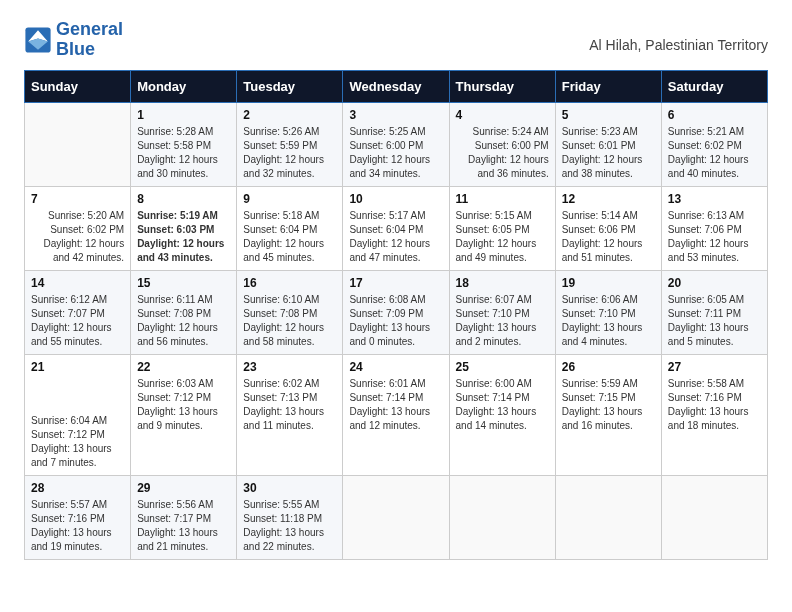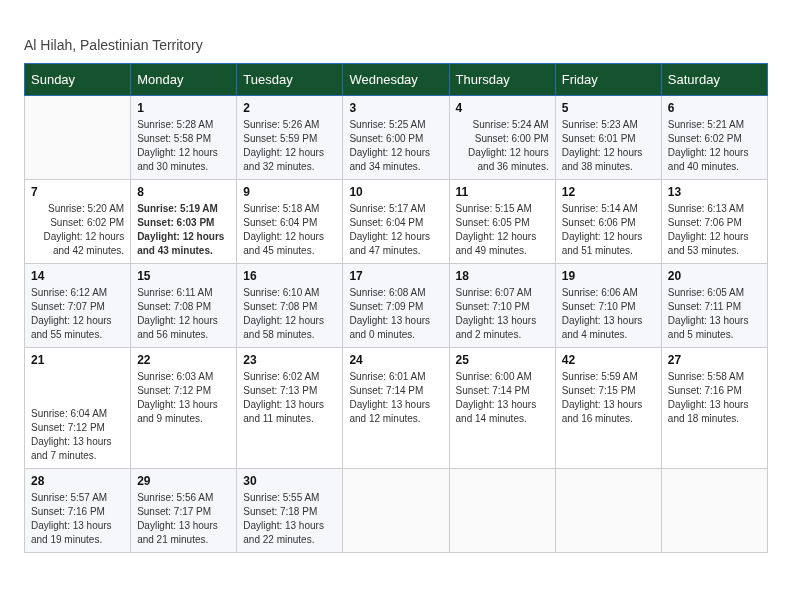--- a/index.html
+++ b/index.html
@@ -46,24 +46,24 @@
       font-size: 14px;
       color: #444;
       margin-top: 17px;
     }
     table {
       width: 100%;
       border-collapse: collapse;
       margin-top: 10px;
     }
     thead th {
-      background-color: #14532d;
+      background-color: #0f172a;
       color: #fff;
       font-size: 13px;
-      font-weight: normal;
+      font-weight: bold;
       padding: 8px 6px;
       text-align: left;
       border: 1px solid #2a6db5;
     }
     tbody td {
       border: 1px solid #ccc;
       vertical-align: top;
       padding: 5px 6px;
       font-size: 10.5px;
       color: #333;
@@ -88,20 +88,31 @@
       color: #333;
     }
     .empty-cell {
       background: #f9f9f9;
     }
   </style>
 </head>
 <body>
 
 <div class="header-top">
+  <div class="logo">
+    <svg class="logo-icon" viewBox="0 0 40 40">
+      <rect x="2" y="2" width="36" height="36" rx="4" fill="#2a6db5"></rect>
+      <polygon points="20,6 34,22 20,18 6,22" fill="white"></polygon>
+      <polygon points="20,18 34,22 20,34 6,22" fill="#7ab3e0"></polygon>
+    </svg>
+    <div class="logo-text">
+      <div><span>General</span></div>
+      <div style="color:#2563aa;">Blue</div>
+    </div>
+  </div>
   <div class="title-block">
     <div class="location-title">Al Hilah, Palestinian Territory</div>
   </div>
 </div>
 
 <table>
   <thead>
     <tr id="header-row">
         <th>Sunday</th>
         <th>Monday</th>
@@ -290,21 +301,21 @@
 and 12 minutes.</div>
         </td>
         <td>
           <div class="day-number">25</div>
           <div class="cell-content" style="white-space: pre-line;">Sunrise: 6:00 AM
 Sunset: 7:14 PM
 Daylight: 13 hours
 and 14 minutes.</div>
         </td>
         <td>
-          <div class="day-number">42</div>
+          <div class="day-number">26</div>
           <div class="cell-content" style="white-space: pre-line;">Sunrise: 5:59 AM
 Sunset: 7:15 PM
 Daylight: 13 hours
 and 16 minutes.</div>
         </td>
         <td>
           <div class="day-number">27</div>
           <div class="cell-content" style="white-space: pre-line;">Sunrise: 5:58 AM
 Sunset: 7:16 PM
 Daylight: 13 hours
@@ -322,21 +333,21 @@
         <td>
           <div class="day-number">29</div>
           <div class="cell-content" style="white-space: pre-line;">Sunrise: 5:56 AM
 Sunset: 7:17 PM
 Daylight: 13 hours
 and 21 minutes.</div>
         </td>
         <td>
           <div class="day-number">30</div>
           <div class="cell-content" style="white-space: pre-line;">Sunrise: 5:55 AM
-Sunset: 7:18 PM
+Sunset: 11:18 PM
 Daylight: 13 hours
 and 22 minutes.</div>
         </td>
         <td class="empty-cell"></td>
         <td class="empty-cell"></td>
         <td class="empty-cell"></td>
         <td class="empty-cell"></td>
       </tr>
     </tbody>
 </table>

